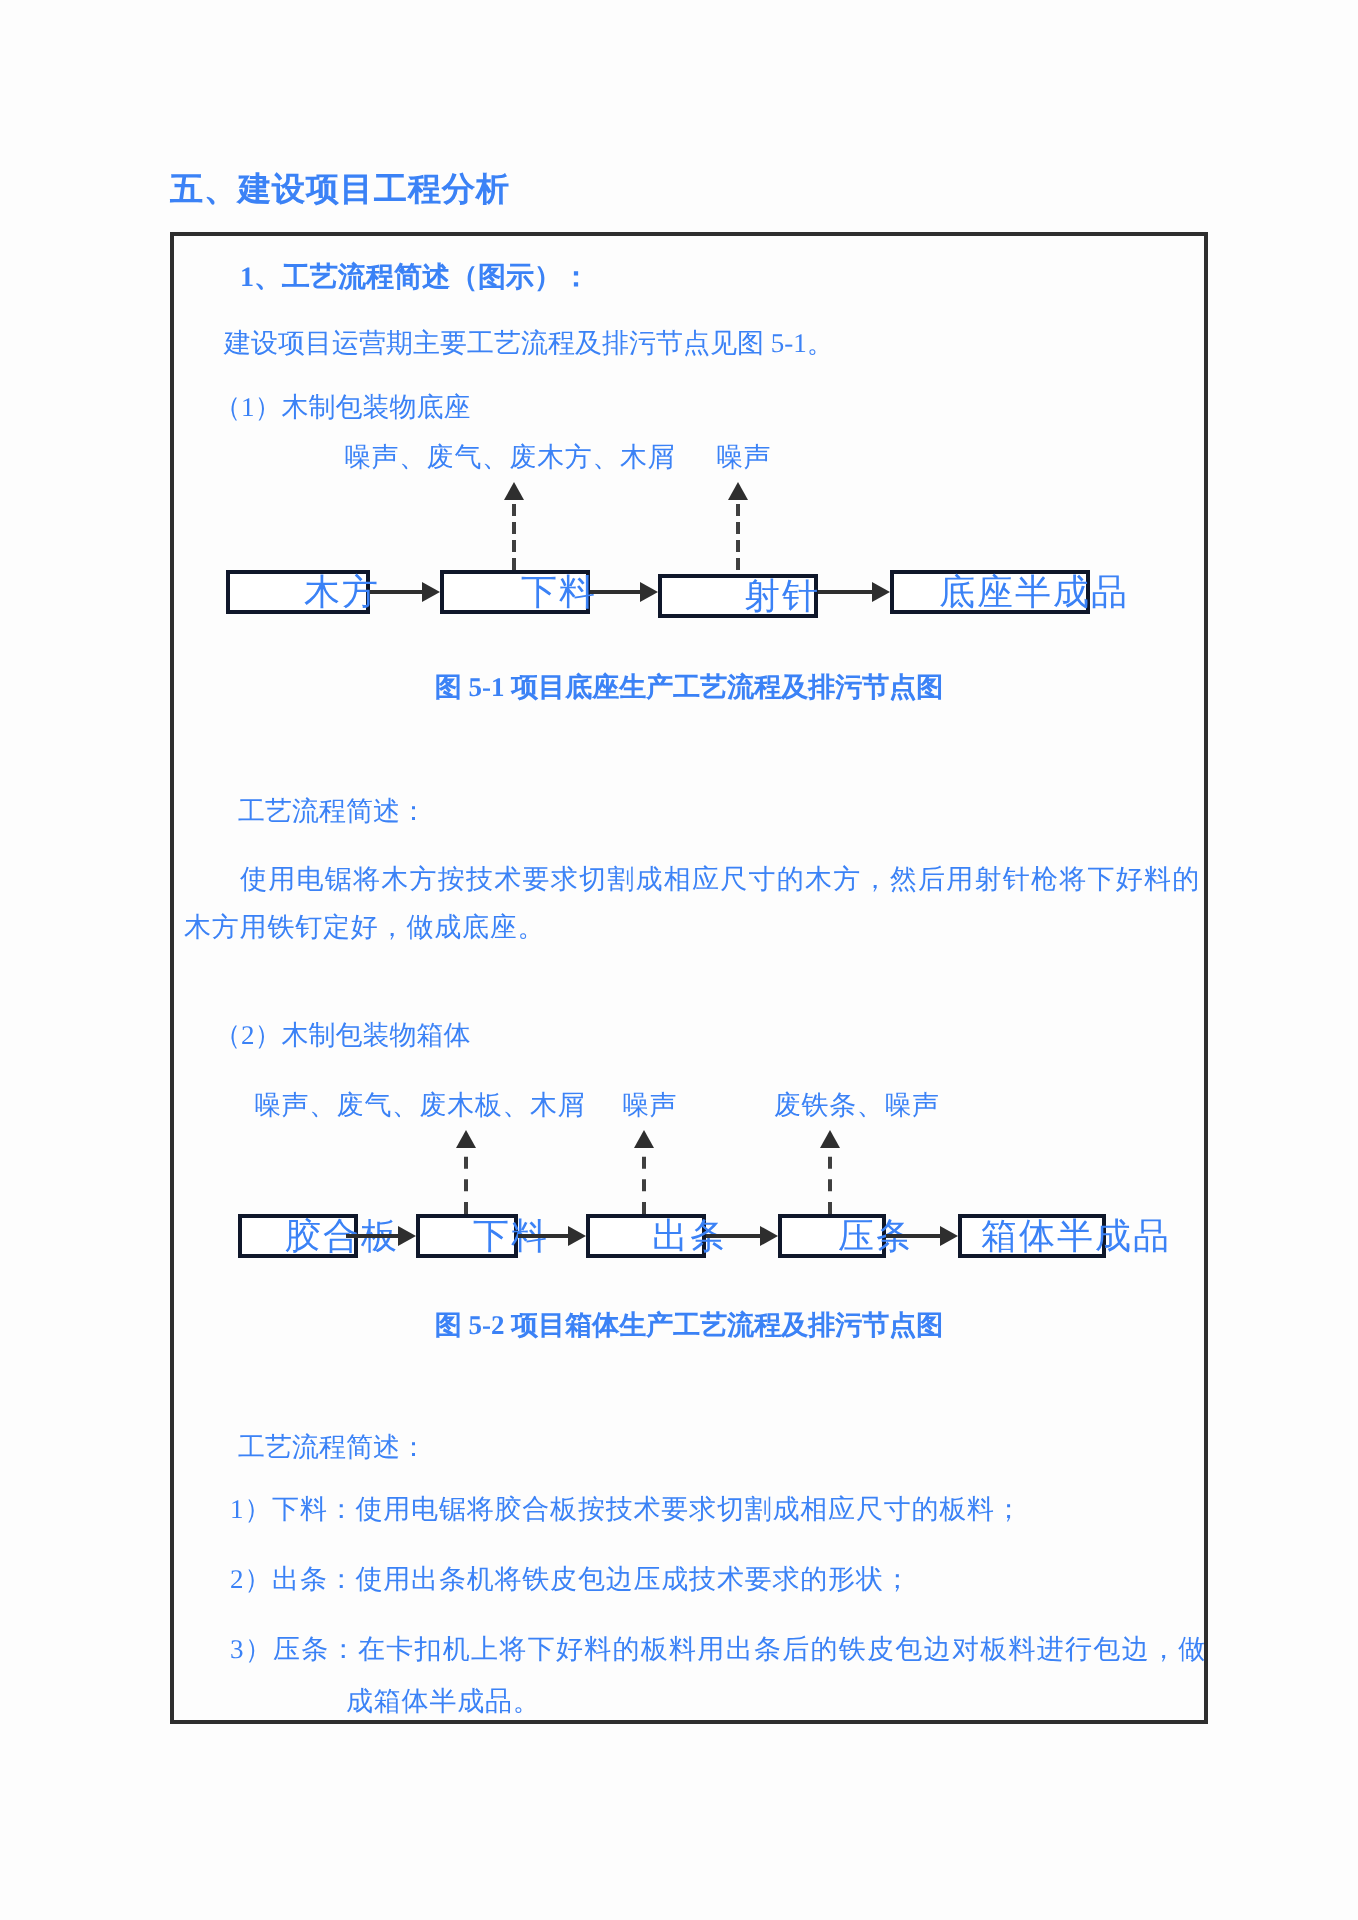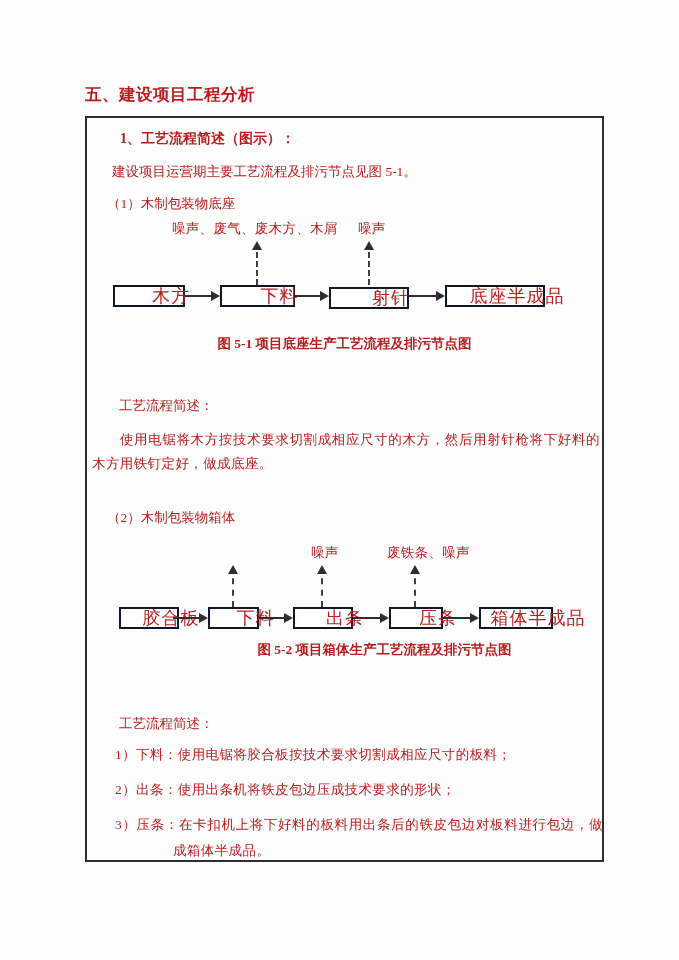--- a/index.html
+++ b/index.html
@@ -1,20 +1,20 @@
 <!DOCTYPE html>
 <html><head>
 <meta charset="utf-8">
 <style>
   html,body { margin:0; padding:0; background:#e8e8e8; }
   .page {
     position:relative; width:679px; height:960px; margin:0 auto;
     background:#fdfdfd; overflow:hidden;
     font-family:"Liberation Serif","DejaVu Serif",serif;
-    color:#b91c1c;
+    color:#3b82f6;
   }
   .abs { position:absolute; }
   .heading {
     left:85px; top:84px; font-size:16.5px; font-weight:bold;
     letter-spacing:0.5px; white-space:nowrap;
   }
   .content-box {
     left:85px; top:116px; width:519px; height:746px;
     border:2px solid #2e2e2e; box-sizing:border-box;
   }
@@ -88,39 +88,40 @@
     <div class="h-arrow" style="left:208px; top:177px; width:32px;"></div>
     <div class="h-arrow" style="left:322px; top:177px; width:34px;"></div>
 
     <div class="abs caption" style="top:217px;">图 5-1  项目底座生产工艺流程及排污节点图</div>
 
     <div class="abs desc-label" style="left:32px; top:279px;">工艺流程简述：</div>
     <div class="abs para">使用电锯将木方按技术要求切割成相应尺寸的木方，然后用射针枪将下好料的木方用铁钉定好，做成底座。</div>
 
     <div class="abs part-title2">（2）木制包装物箱体</div>
 
+    <div class="abs emis" style="left:40px; top:426px;">噪声、废气、废木板、木屑</div>
     <div class="abs emis" style="left:224px; top:426px;">噪声</div>
     <div class="abs emis" style="left:300px; top:426px;">废铁条、噪声</div>
 
     <div class="dashed-arrow" style="left:145px; top:449px; height:40px;"></div>
     <div class="dashed-arrow" style="left:234px; top:449px; height:40px;"></div>
     <div class="dashed-arrow" style="left:327px; top:449px; height:40px;"></div>
 
     <div class="flow-node" style="left:32px; top:489px; width:60px;">胶合板</div>
     <div class="flow-node" style="left:121px; top:489px; width:51px;">下料</div>
     <div class="flow-node" style="left:206px; top:489px; width:60px;">出条</div>
     <div class="flow-node" style="left:302px; top:489px; width:54px;">压条</div>
     <div class="flow-node" style="left:392px; top:489px; width:74px;">箱体半成品</div>
 
     <div class="h-arrow" style="left:86px; top:499px; width:33px;"></div>
     <div class="h-arrow" style="left:172px; top:499px; width:32px;"></div>
     <div class="h-arrow" style="left:266px; top:499px; width:34px;"></div>
     <div class="h-arrow" style="left:356px; top:499px; width:34px;"></div>
 
-    <div class="abs caption" style="top:523px;margin-left:40px;">图 5-2  项目箱体生产工艺流程及排污节点图</div>
+    <div class="abs caption" style="top:536px;">图 5-2  项目箱体生产工艺流程及排污节点图</div>
 
     <div class="abs desc-label" style="left:32px; top:597px;">工艺流程简述：</div>
 
     <div class="abs steps">
       <div class="step">1）下料：使用电锯将胶合板按技术要求切割成相应尺寸的板料；</div>
       <div class="step">2）出条：使用出条机将铁皮包边压成技术要求的形状；</div>
       <div class="step">3）压条：在卡扣机上将下好料的板料用出条后的铁皮包边对板料进行包边，做成箱体半成品。</div>
     </div>
 
   </div>

